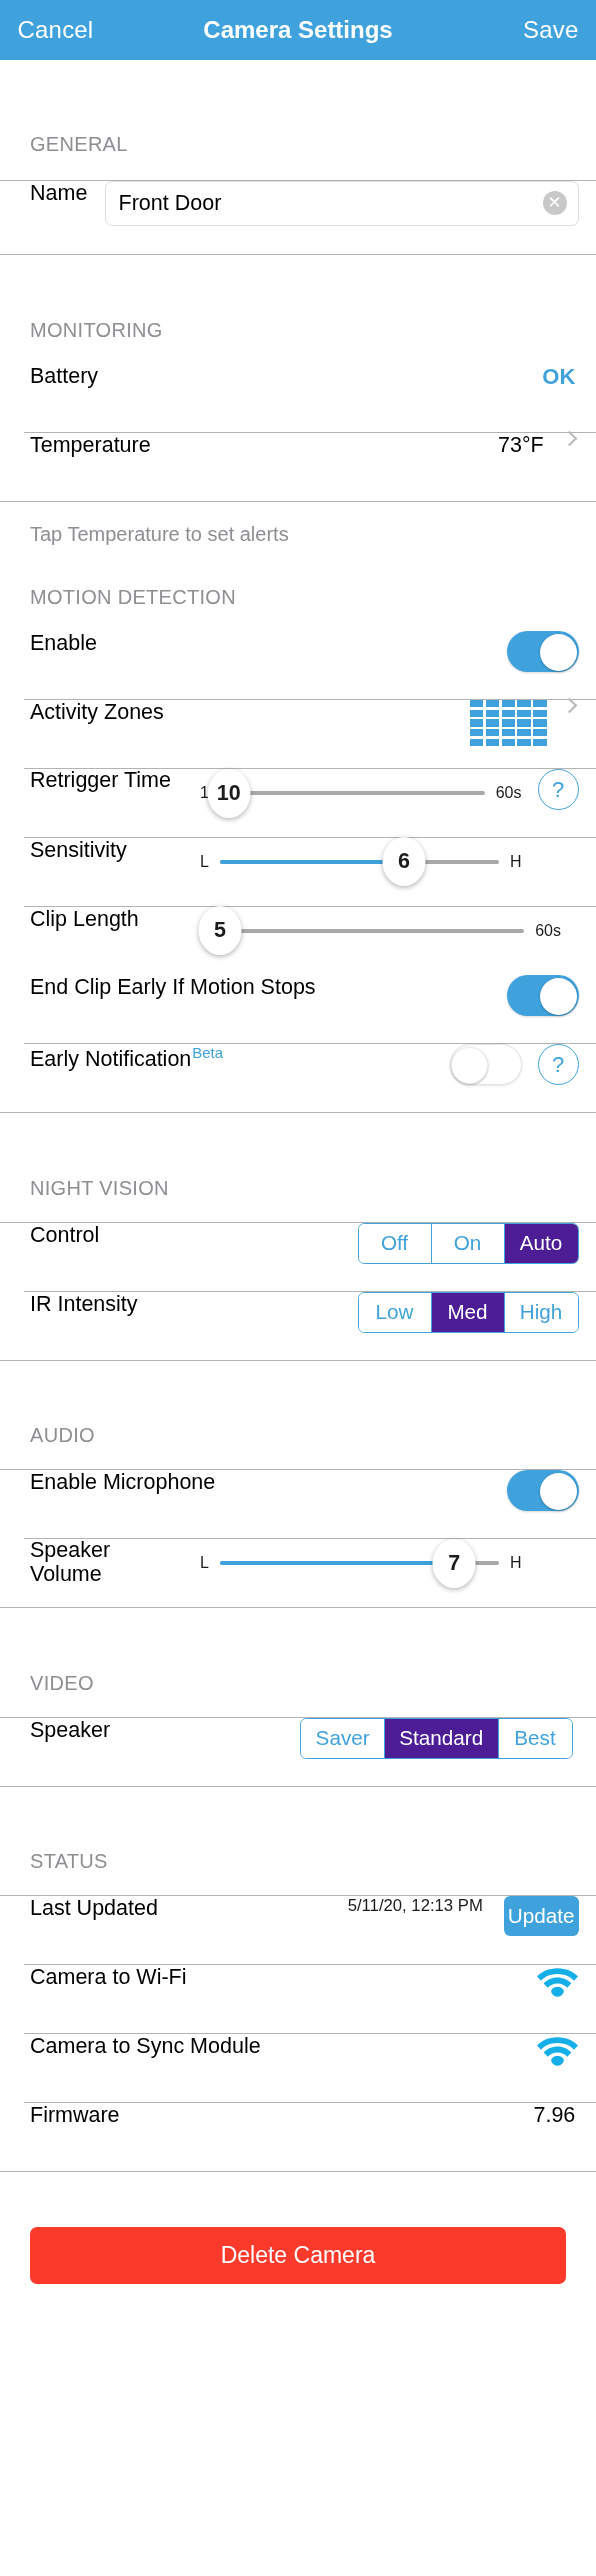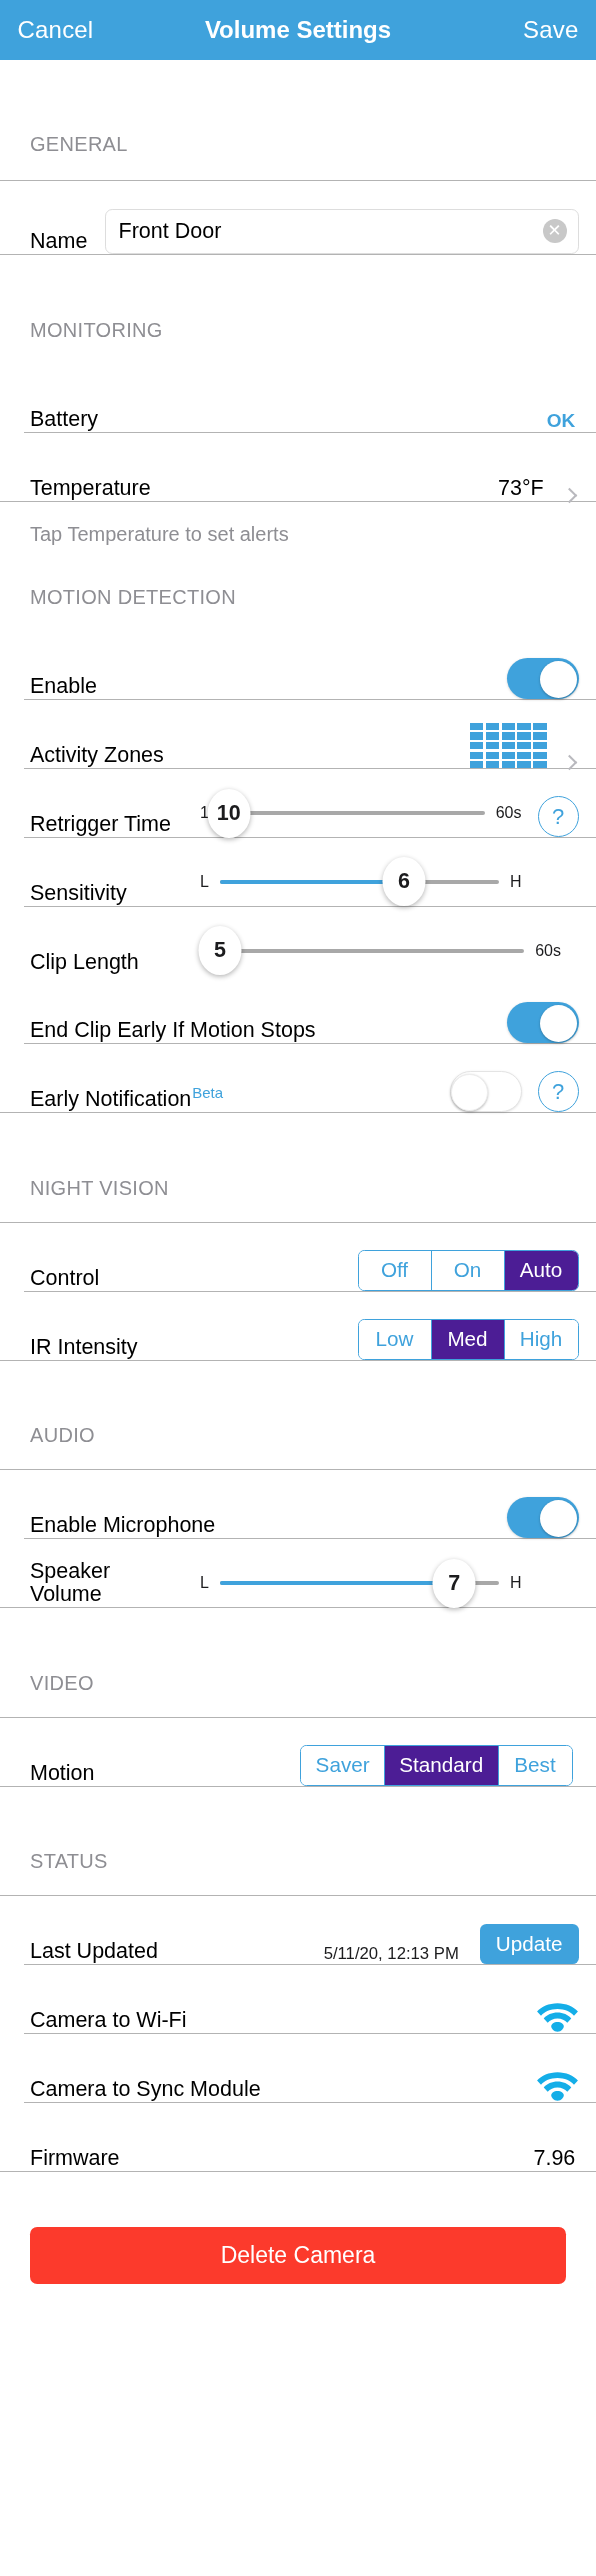--- a/index.html
+++ b/index.html
@@ -49,38 +49,38 @@
   }
   .sec-gap-lg { height: 73px; }
   .sec-gap-md { height: 64px; }
 
   
   .hr-full { height: 0.8px; background: #b3b3b3; width: 100%; }
   .hr-inset { height: 0.8px; background: #b3b3b3; margin-left: 24px; }
 
   .row {
     display: flex;
-    align-items: flex-end;
+    align-items: flex-start;
     padding: 0 17.5px 0 30px;
     min-height: 68px;
     background: #fff;
   }
   .row-label {
     font-size: 21.5px;
     color: #000;
     flex: 0 0 auto;
   }
   .row-label.two-line { line-height: 1.1; }
   .row-spacer { flex: 1 1 auto; }
   .row-value {
     font-size: 21.5px;
     color: #000;
     margin-right: 3.2px;
   }
-  .row-value.accent { color: #3fa2dc; font-weight: bold; font-size: 19px; }
+  .row-value.accent { color: #3fa2dc; font-weight: bold; font-size: 22px; }
   .chev {
     width: 11px; height: 11px;
     border-right: 2.4px solid #b9b9be;
     border-top: 2.4px solid #b9b9be;
     transform: rotate(45deg);
     margin-left: 17.5px;
     margin-right: 3.2px;
     flex: 0 0 auto;
   }
 
@@ -258,21 +258,21 @@
     font-size: 16.7px;
     color: #1c1c1e;
     margin-right: 21px;
     white-space: nowrap;
   }
   .update-btn {
     background: #3fa2dc;
     color: #fff;
     font-size: 20.7px;
     border-radius: 6.4px;
-    padding: 8px 16px;
+    padding: 8px 4px;
     border: none;
     font-family: "Liberation Sans", sans-serif;
     flex: 0 0 auto;
   }
   .wifi-icon {
     margin-left: auto;
     display: block;
     flex: 0 0 auto;
   }
 
@@ -290,21 +290,21 @@
     height: 57px;
     font-family: "Liberation Sans", sans-serif;
   }
 </style>
 </head>
 <body>
 
 <div class="navwrap">
   <div class="navbar">
     <div class="nav-btn">Cancel</div>
-    <div class="nav-title">Volume Settings</div>
+    <div class="nav-title">Camera Settings</div>
     <div class="nav-btn">Save</div>
   </div>
 </div>
 
 <div class="sec-gap-lg"></div>
 <div class="section-header">GENERAL</div>
 <div style="height:24px"></div>
 <div class="hr-full"></div>
 
 <div class="row name-row">
@@ -502,21 +502,21 @@
   </div>
 </div>
 <div class="hr-full"></div>
 
 <div class="sec-gap-md"></div>
 <div class="section-header">VIDEO</div>
 <div style="height:22px"></div>
 <div class="hr-full"></div>
 
 <div class="row">
-  <div class="row-label">Motion</div>
+  <div class="row-label">Speaker</div>
   <div class="seg" style="margin-right:6px">
     <div class="seg-item">Saver</div>
     <div class="seg-item selected">Standard</div>
     <div class="seg-item">Best</div>
   </div>
 </div>
 <div class="hr-full"></div>
 
 <div class="sec-gap-md"></div>
 <div class="section-header">STATUS</div>

